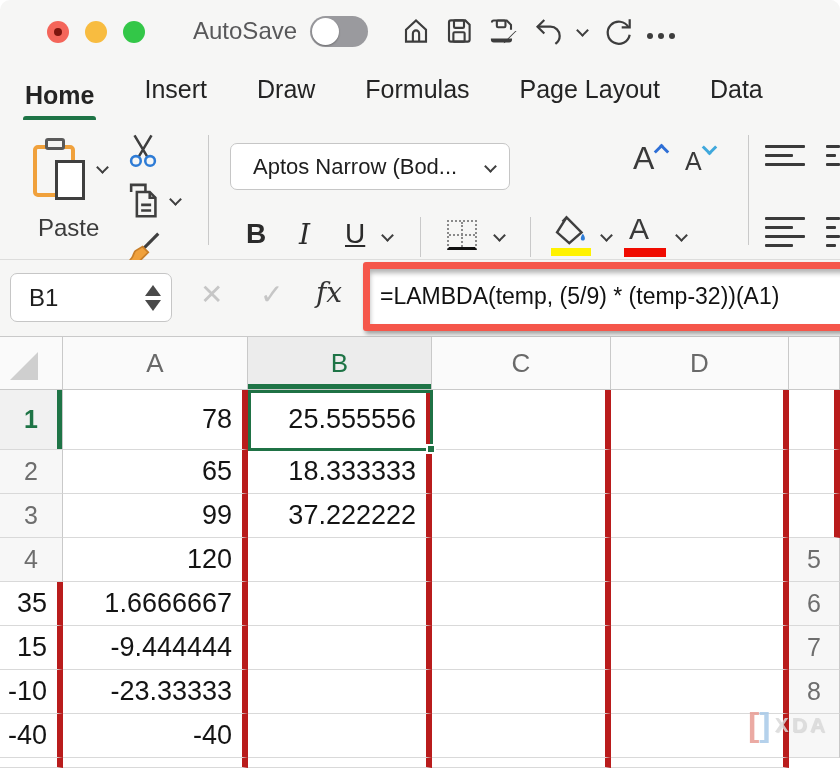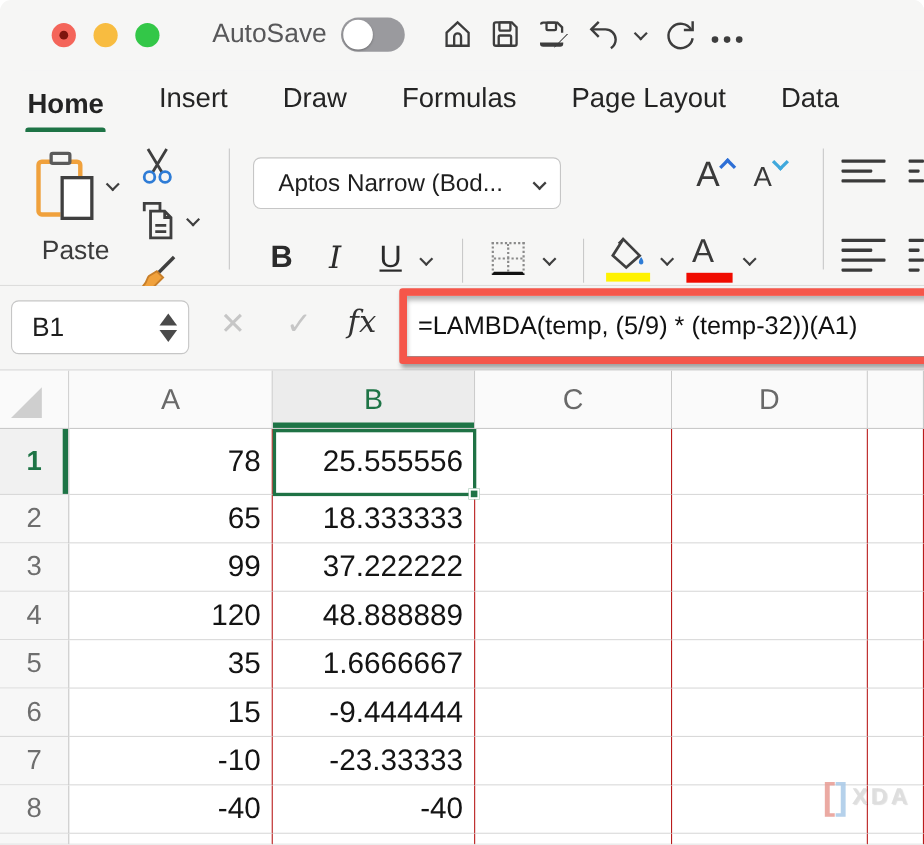--- a/index.html
+++ b/index.html
@@ -89,21 +89,21 @@
   .fb-enter::before{content:"\2713";}
   .fx-label{position:absolute;left:316px;top:16px;font-size:28px;font-style:italic;color:#333;font-family:"DejaVu Serif",serif;}
   .annotation-box{position:absolute;left:363px;top:2px;width:558px;height:69px;border:7px solid #F5564A;border-radius:3px;background:#000000;box-shadow:2px 3px 4px rgba(0,0,0,.35);}
   .formula-input{position:absolute;inset:0;display:flex;align-items:center;padding-left:10px;background:#fff;box-shadow:inset 0 4px 5px rgba(0,0,0,.3);}
   .formula-input .ftext{font-size:23px;color:#111;white-space:nowrap;overflow:hidden;}
 
   
   .grid{position:absolute;left:0;top:337px;width:840px;height:431px;background:#fff;display:grid;
         grid-template-columns:63px 185px 184px 179px 178px 51px;
         grid-template-rows:53px 60px repeat(7,44px) 10px;}
-  .g{border-right:1px solid #b91c1c;border-bottom:1px solid #D9D9D9;display:flex;align-items:center;}
+  .g{border-right:6px solid #b91c1c;border-bottom:1px solid #D9D9D9;display:flex;align-items:center;}
   .colhead{background:#FAFAFA;justify-content:center;font-size:26px;color:#696969;border-bottom:1px solid #C9C9C9;border-right:1px solid #C9C9C9;}
   .colhead.selected{background:#ECECEC;color:#1E7446;box-shadow:inset 0 -5px 0 #1E7446;}
   .rowhead{background:#F7F7F7;justify-content:center;font-size:25px;color:#6E6E6E;border-right:1px solid #C9C9C9;}
   .rowhead.selected{background:#F1F1F1;color:#1E7446;font-weight:bold;box-shadow:inset -5px 0 0 #1E7446;}
   .cell{justify-content:flex-end;padding-right:10px;font-size:27px;color:#141414;}
   .corner{background:#FAFAFA;border-right:1px solid #C9C9C9;border-bottom:1px solid #C9C9C9;justify-content:center;align-items:flex-end;padding-bottom:9px;}
   .corner .tri{width:0;height:0;border-left:28px solid transparent;border-bottom:28px solid #CFCFCF;margin-right:14px;}
   .selection{position:absolute;left:248px;top:53px;width:185px;height:61px;border:3px solid #1F7245;pointer-events:none;}
   .selection .handle{position:absolute;right:-6px;bottom:-6px;width:10px;height:10px;background:#1F7245;border:2px solid #fff;}
 
@@ -319,21 +319,20 @@
       <div class="g cell"></div>
       <div class="g cell"></div>
       <div class="g rowhead">3</div>
       <div class="g cell">99</div>
       <div class="g cell">37.222222</div>
       <div class="g cell"></div>
       <div class="g cell"></div>
       <div class="g cell"></div>
       <div class="g rowhead">4</div>
       <div class="g cell">120</div>
-      <div class="g cell">48.888889</div>
       <div class="g cell"></div>
       <div class="g cell"></div>
       <div class="g cell"></div>
       <div class="g rowhead">5</div>
       <div class="g cell">35</div>
       <div class="g cell">1.6666667</div>
       <div class="g cell"></div>
       <div class="g cell"></div>
       <div class="g cell"></div>
       <div class="g rowhead">6</div>

